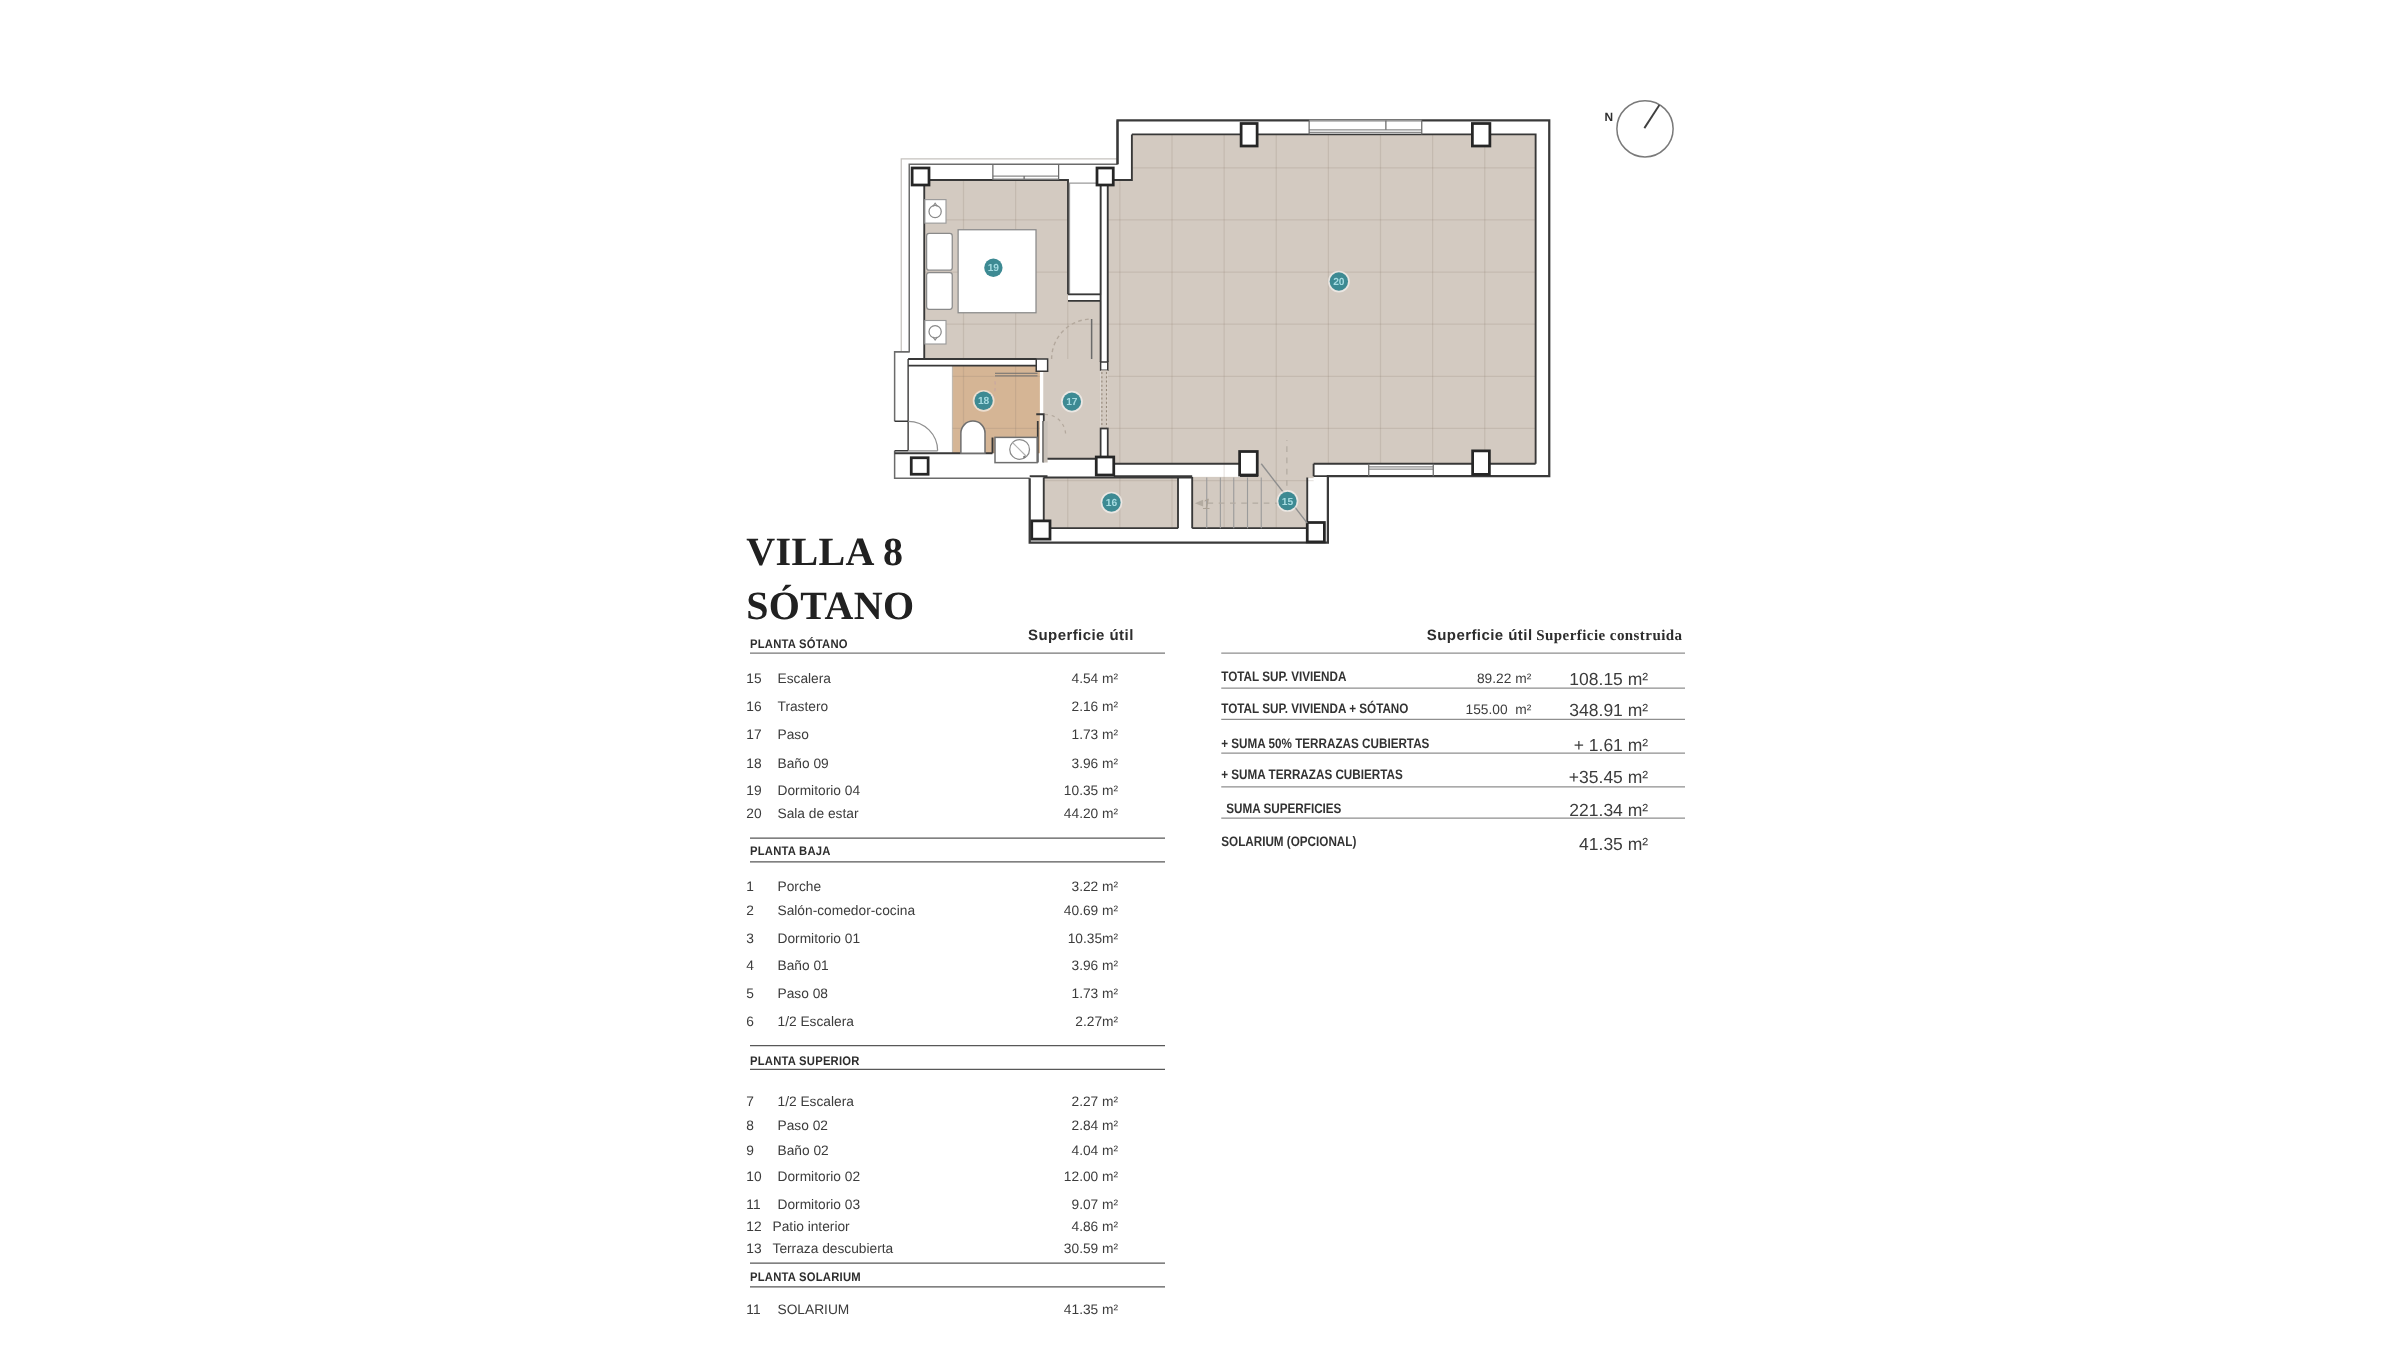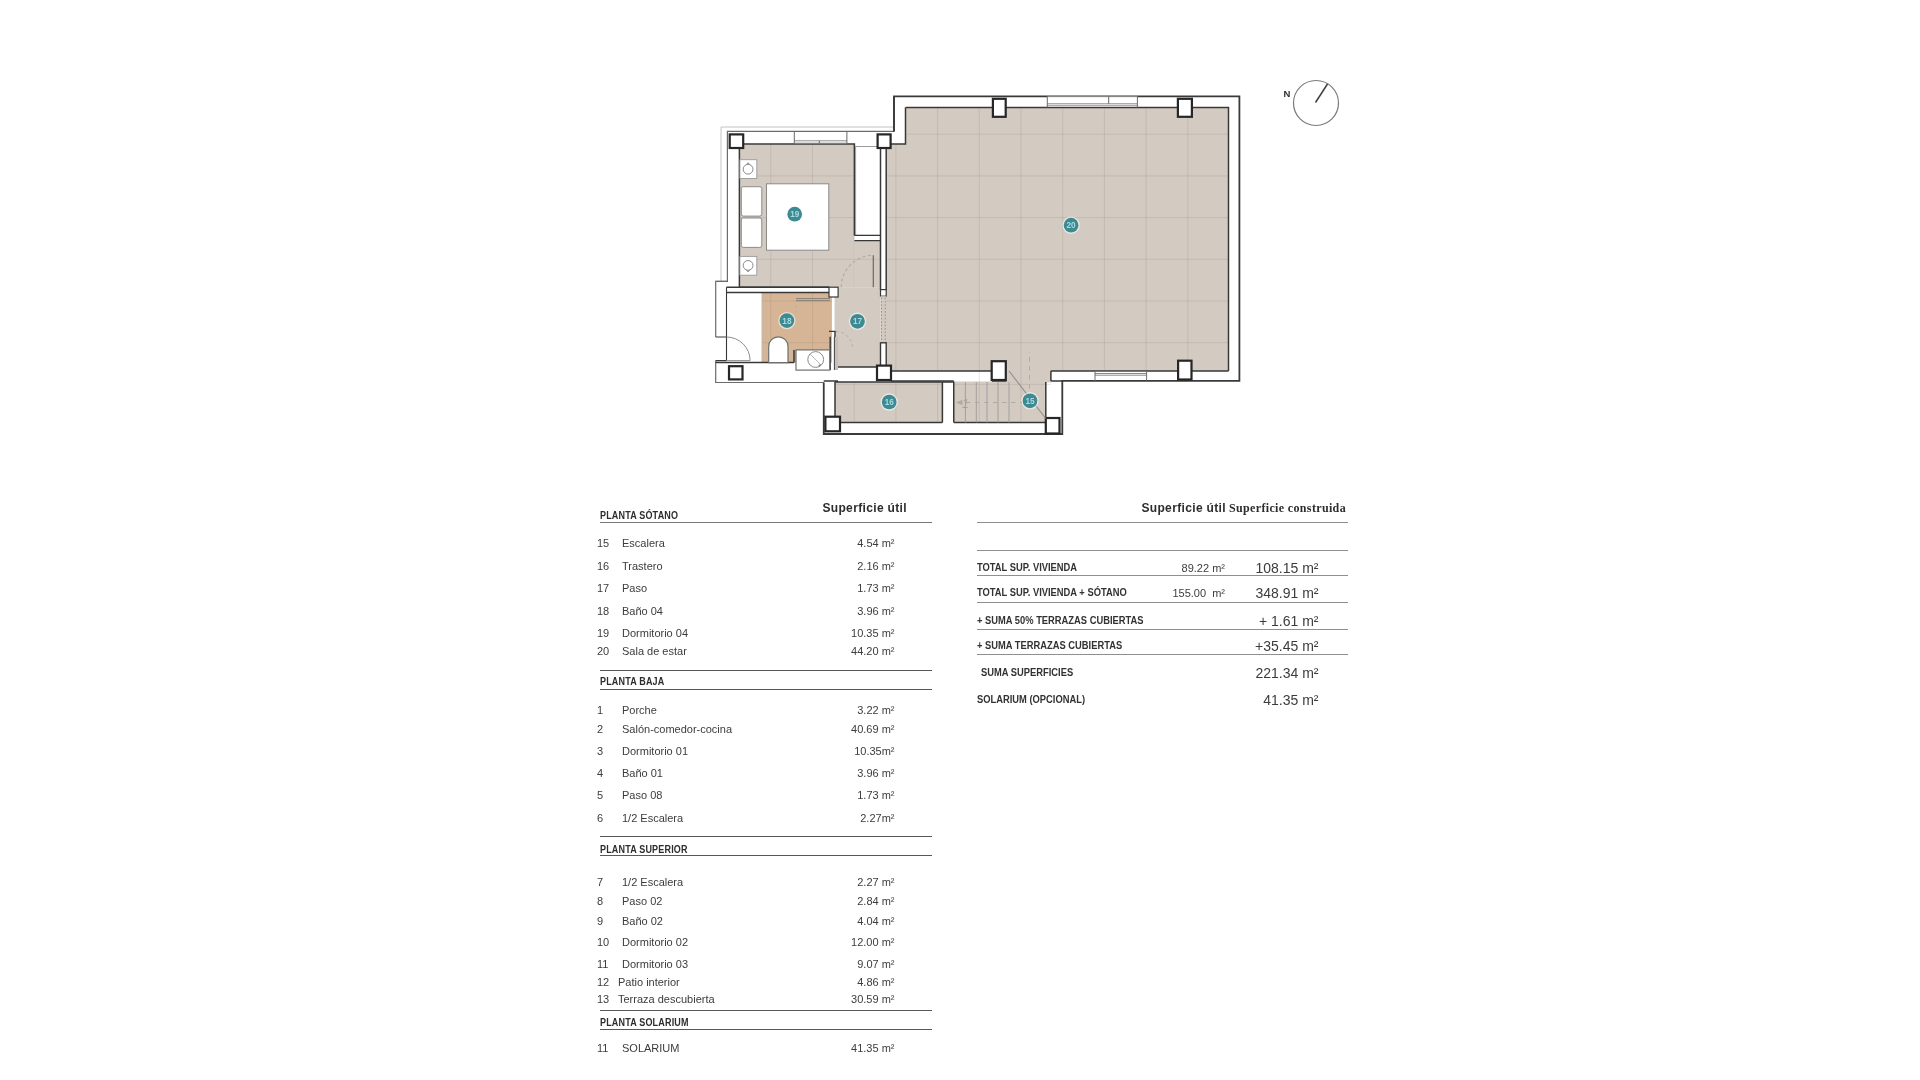--- a/index.html
+++ b/index.html
@@ -11,21 +11,21 @@
     font-weight:bold;font-size:32px;line-height:43px;color:#212121;letter-spacing:0.3px;}
   
   .lrow{position:absolute;left:600px;width:294.5px;height:14px;line-height:14px;font-size:11px;color:#3c3c3c;}
   .lrow .n{position:absolute;left:-3px;top:0;}
   .lrow .nm{position:absolute;left:22px;top:0;}
   .lrow .v{position:absolute;right:0;top:0;}
   .sechead{position:absolute;left:600px;font-size:10px;line-height:14px;font-weight:bold;color:#2d2d2d;letter-spacing:0.2px;transform:scaleX(0.9);transform-origin:0 0;}
   .hline{position:absolute;background:#8f8f8f;height:1px;}
   .dline{position:absolute;background:#585858;height:1px;}
   
-  .rrow{position:absolute;left:977px;width:371px;height:14px;line-height:14px;margin-top:25px;}
+  .rrow{position:absolute;left:977px;width:371px;height:14px;line-height:14px;}
   .rrow .lab{position:absolute;left:0;top:-1.5px;font-size:11px;font-weight:bold;color:#323232;white-space:nowrap;transform:scaleX(0.85);transform-origin:0 0;}
   .rrow .v1{position:absolute;right:123px;top:0;font-size:11px;color:#3c3c3c;}
   .rrow .v2{position:absolute;right:29.5px;top:0;font-size:14px;color:#3c3c3c;}
   .rhead{position:absolute;font-size:12px;line-height:14px;font-weight:bold;color:#2d2d2d;white-space:nowrap;letter-spacing:0.35px;}
 </style>
 </head>
 <body>
 <div id="page">
 
   <svg id="plan" style="position:absolute;left:700px;top:80px" width="560" height="370" viewBox="700 80 560 370" fill="none">
@@ -251,20 +251,21 @@
 
   <svg id="compass" style="position:absolute;left:1270px;top:60px" width="90" height="90" viewBox="0 0 90 90" fill="none">
 
     <circle cx="46" cy="43" r="22.5" stroke="#7a7a7a" stroke-width="1.2"></circle>
 
     <path d="M 45.5 42.5 L 57.5 24" stroke="#3f3f3f" stroke-width="1.5"></path>
 
     <text x="13.5" y="36.5" font-size="9.5" fill="#2f2f2f" font-weight="bold" font-family="Liberation Sans">N</text>
   </svg>
 
+  <div id="title">VILLA 8<br>SÓTANO</div>
 
   <div id="lefttable">
 
     <div class="sechead" style="top:508.7px">PLANTA SÓTANO</div>
 
     <div class="rhead" style="left:815px;width:92px;top:501px;text-align:right;">Superficie útil</div>
 
     <div class="hline" style="left:600px;width:332px;top:522px;background:#777"></div>
 
     <div class="lrow" style="top:536.0px">
@@ -280,21 +281,21 @@
       </div>
 
     <div class="lrow" style="top:581.0px">
         <span class="n">17</span>
         <span class="nm" style="left:22px">Paso</span>
         <span class="v">1.73 m²</span>
       </div>
 
     <div class="lrow" style="top:604.0px">
         <span class="n">18</span>
-        <span class="nm" style="left:22px">Baño 04</span>
+        <span class="nm" style="left:22px">Baño 09</span>
         <span class="v">3.96 m²</span>
       </div>
 
     <div class="lrow" style="top:626.0px">
         <span class="n">19</span>
         <span class="nm" style="left:22px">Dormitorio 04</span>
         <span class="v">10.35 m²</span>
       </div>
 
     <div class="lrow" style="top:644.0px">

